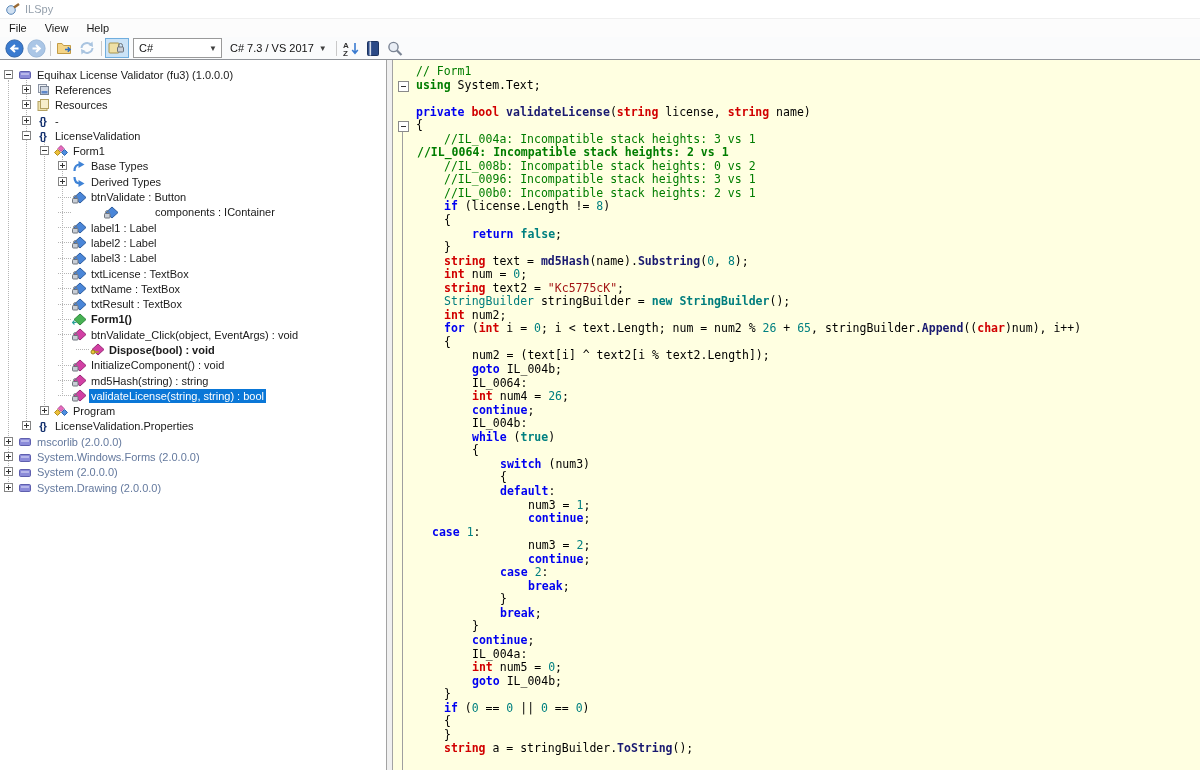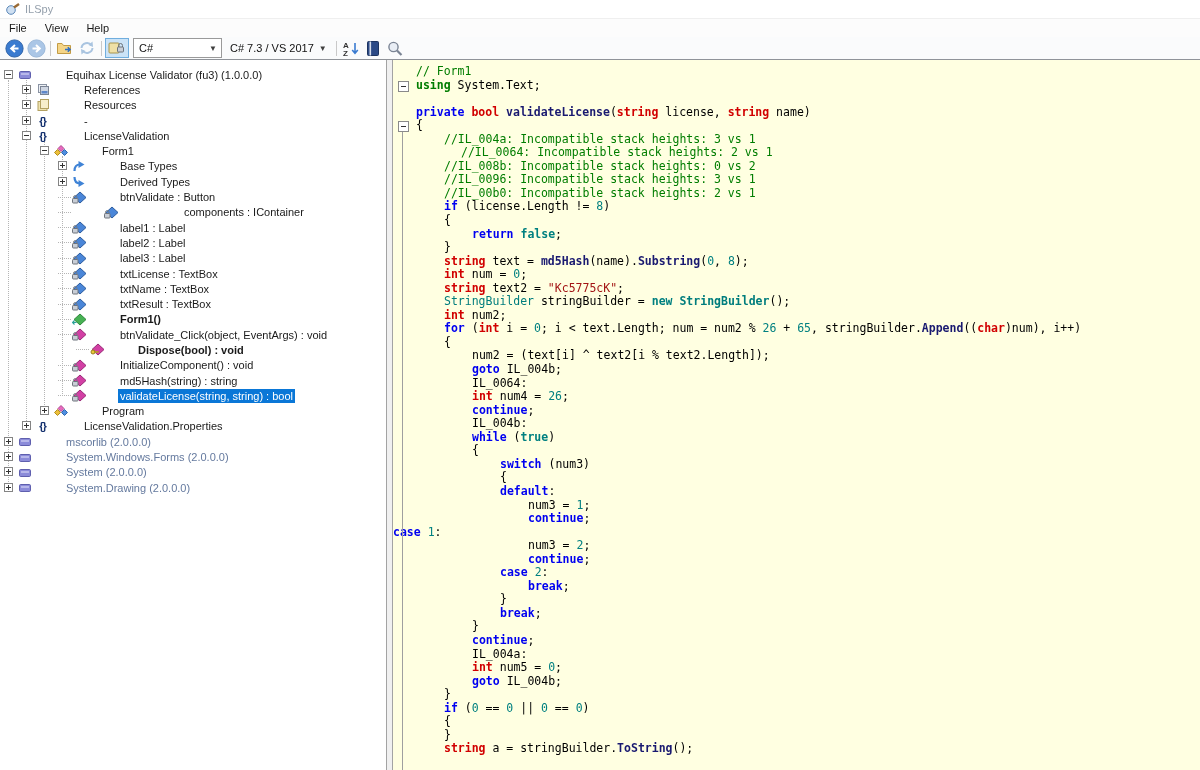--- a/index.html
+++ b/index.html
@@ -34,21 +34,21 @@
   .splitter{width:5px;flex:none;background:#f0f0f0;}
   .code{flex:1;border-left:1px solid #a3a3a3;background:#ffffe1;position:relative;overflow:hidden;
         font-family:"DejaVu Sans Mono",monospace;font-size:11.5px;}
 
   
   .guide{position:absolute;width:0;border-left:1px dotted #b5b5b5;z-index:0;}
   .trow{height:15.3px;display:flex;align-items:center;position:relative;z-index:1;white-space:nowrap;}
   .exp{flex:none;margin-right:4px;display:block;}
   .stub{flex:none;width:13px;height:0;border-top:1px dotted #b5b5b5;}
   .ticon{flex:none;width:15px;height:13px;margin-right:3px;display:inline-flex;align-items:center;justify-content:center;}
-  .tlabel{color:#1a1a1a;padding:1px 2px;margin-left:29px;}
+  .tlabel{color:#1a1a1a;padding:1px 2px;}
   .tlabel.bold{font-weight:bold;}
   .tlabel.muted{color:#64799e;}
   .tlabel.selected{background:#0a77d7;color:#ffffff;}
   .nsg{font-weight:bold;color:#14306e;font-size:11px;letter-spacing:-1px;}
 
   
   .code-lines{position:absolute;left:0;top:5px;right:0;}
   .cl{height:13.55px;line-height:13.55px;white-space:pre;}
   .tk-k{color:#0000f0;font-weight:bold;}
   .tk-u{color:#007d00;font-weight:bold;}
@@ -502,21 +502,21 @@
       </div>
     <div class="splitter"></div>
     <div class="code" id="code">
       <div class="code-lines" id="codelines">
           <div class="cl" style="padding-left: 23px;"><span class="tk-c">// Form1</span></div>
           <div class="cl" style="padding-left: 23px;"><span class="tk-u">using</span><span class="tk-d"> System.Text;</span></div>
           <div class="cl" style="padding-left: 23px;">&nbsp;</div>
           <div class="cl" style="padding-left: 23px;"><span class="tk-k">private</span><span class="tk-d"> </span><span class="tk-t">bool</span><span class="tk-d"> </span><span class="tk-m">validateLicense</span><span class="tk-d">(</span><span class="tk-t">string</span><span class="tk-d"> license, </span><span class="tk-t">string</span><span class="tk-d"> name)</span></div>
           <div class="cl" style="padding-left: 23px;"><span class="tk-d">{</span></div>
           <div class="cl" style="padding-left: 51px;"><span class="tk-c">//IL_004a: Incompatible stack heights: 3 vs 1</span></div>
-          <div class="cl" style="padding-left: 68px;"><span class="tk-c">//IL_0064: Incompatible stack heights: 2 vs 1</span></div>
+          <div class="cl" style="padding-left: 24px; font-weight: bold;"><span class="tk-c">//IL_0064: Incompatible stack heights: 2 vs 1</span></div>
           <div class="cl" style="padding-left: 51px;"><span class="tk-c">//IL_008b: Incompatible stack heights: 0 vs 2</span></div>
           <div class="cl" style="padding-left: 51px;"><span class="tk-c">//IL_0096: Incompatible stack heights: 3 vs 1</span></div>
           <div class="cl" style="padding-left: 51px;"><span class="tk-c">//IL_00b0: Incompatible stack heights: 2 vs 1</span></div>
           <div class="cl" style="padding-left: 51px;"><span class="tk-k">if</span><span class="tk-d"> (license.Length != </span><span class="tk-n">8</span><span class="tk-d">)</span></div>
           <div class="cl" style="padding-left: 51px;"><span class="tk-d">{</span></div>
           <div class="cl" style="padding-left: 79px;"><span class="tk-k">return</span><span class="tk-d"> </span><span class="tk-nw">false</span><span class="tk-d">;</span></div>
           <div class="cl" style="padding-left: 51px;"><span class="tk-d">}</span></div>
           <div class="cl" style="padding-left: 51px;"><span class="tk-t">string</span><span class="tk-d"> text = </span><span class="tk-m">md5Hash</span><span class="tk-d">(name).</span><span class="tk-m">Substring</span><span class="tk-d">(</span><span class="tk-n">0</span><span class="tk-d">, </span><span class="tk-n">8</span><span class="tk-d">);</span></div>
           <div class="cl" style="padding-left: 51px;"><span class="tk-t">int</span><span class="tk-d"> num = </span><span class="tk-n">0</span><span class="tk-d">;</span></div>
           <div class="cl" style="padding-left: 51px;"><span class="tk-t">string</span><span class="tk-d"> text2 = </span><span class="tk-s">"Kc5775cK"</span><span class="tk-d">;</span></div>
@@ -530,21 +530,21 @@
           <div class="cl" style="padding-left: 79px;"><span class="tk-t">int</span><span class="tk-d"> num4 = </span><span class="tk-n">26</span><span class="tk-d">;</span></div>
           <div class="cl" style="padding-left: 79px;"><span class="tk-k">continue</span><span class="tk-d">;</span></div>
           <div class="cl" style="padding-left: 79px;"><span class="tk-d">IL_004b:</span></div>
           <div class="cl" style="padding-left: 79px;"><span class="tk-k">while</span><span class="tk-d"> (</span><span class="tk-nw">true</span><span class="tk-d">)</span></div>
           <div class="cl" style="padding-left: 79px;"><span class="tk-d">{</span></div>
           <div class="cl" style="padding-left: 107px;"><span class="tk-k">switch</span><span class="tk-d"> (num3)</span></div>
           <div class="cl" style="padding-left: 107px;"><span class="tk-d">{</span></div>
           <div class="cl" style="padding-left: 107px;"><span class="tk-k">default</span><span class="tk-d">:</span></div>
           <div class="cl" style="padding-left: 135px;"><span class="tk-d">num3 = </span><span class="tk-n">1</span><span class="tk-d">;</span></div>
           <div class="cl" style="padding-left: 135px;"><span class="tk-k">continue</span><span class="tk-d">;</span></div>
-          <div class="cl" style=""><span class="tk-k">case</span><span class="tk-d"> </span><span class="tk-n">1</span><span class="tk-d">:</span></div>
+          <div class="cl" style=" margin-left: 39px;"><span class="tk-k">case</span><span class="tk-d"> </span><span class="tk-n">1</span><span class="tk-d">:</span></div>
           <div class="cl" style="padding-left: 135px;"><span class="tk-d">num3 = </span><span class="tk-n">2</span><span class="tk-d">;</span></div>
           <div class="cl" style="padding-left: 135px;"><span class="tk-k">continue</span><span class="tk-d">;</span></div>
           <div class="cl" style="padding-left: 107px;"><span class="tk-k">case</span><span class="tk-d"> </span><span class="tk-n">2</span><span class="tk-d">:</span></div>
           <div class="cl" style="padding-left: 135px;"><span class="tk-k">break</span><span class="tk-d">;</span></div>
           <div class="cl" style="padding-left: 107px;"><span class="tk-d">}</span></div>
           <div class="cl" style="padding-left: 107px;"><span class="tk-k">break</span><span class="tk-d">;</span></div>
           <div class="cl" style="padding-left: 79px;"><span class="tk-d">}</span></div>
           <div class="cl" style="padding-left: 79px;"><span class="tk-k">continue</span><span class="tk-d">;</span></div>
           <div class="cl" style="padding-left: 79px;"><span class="tk-d">IL_004a:</span></div>
           <div class="cl" style="padding-left: 79px;"><span class="tk-t">int</span><span class="tk-d"> num5 = </span><span class="tk-n">0</span><span class="tk-d">;</span></div>

